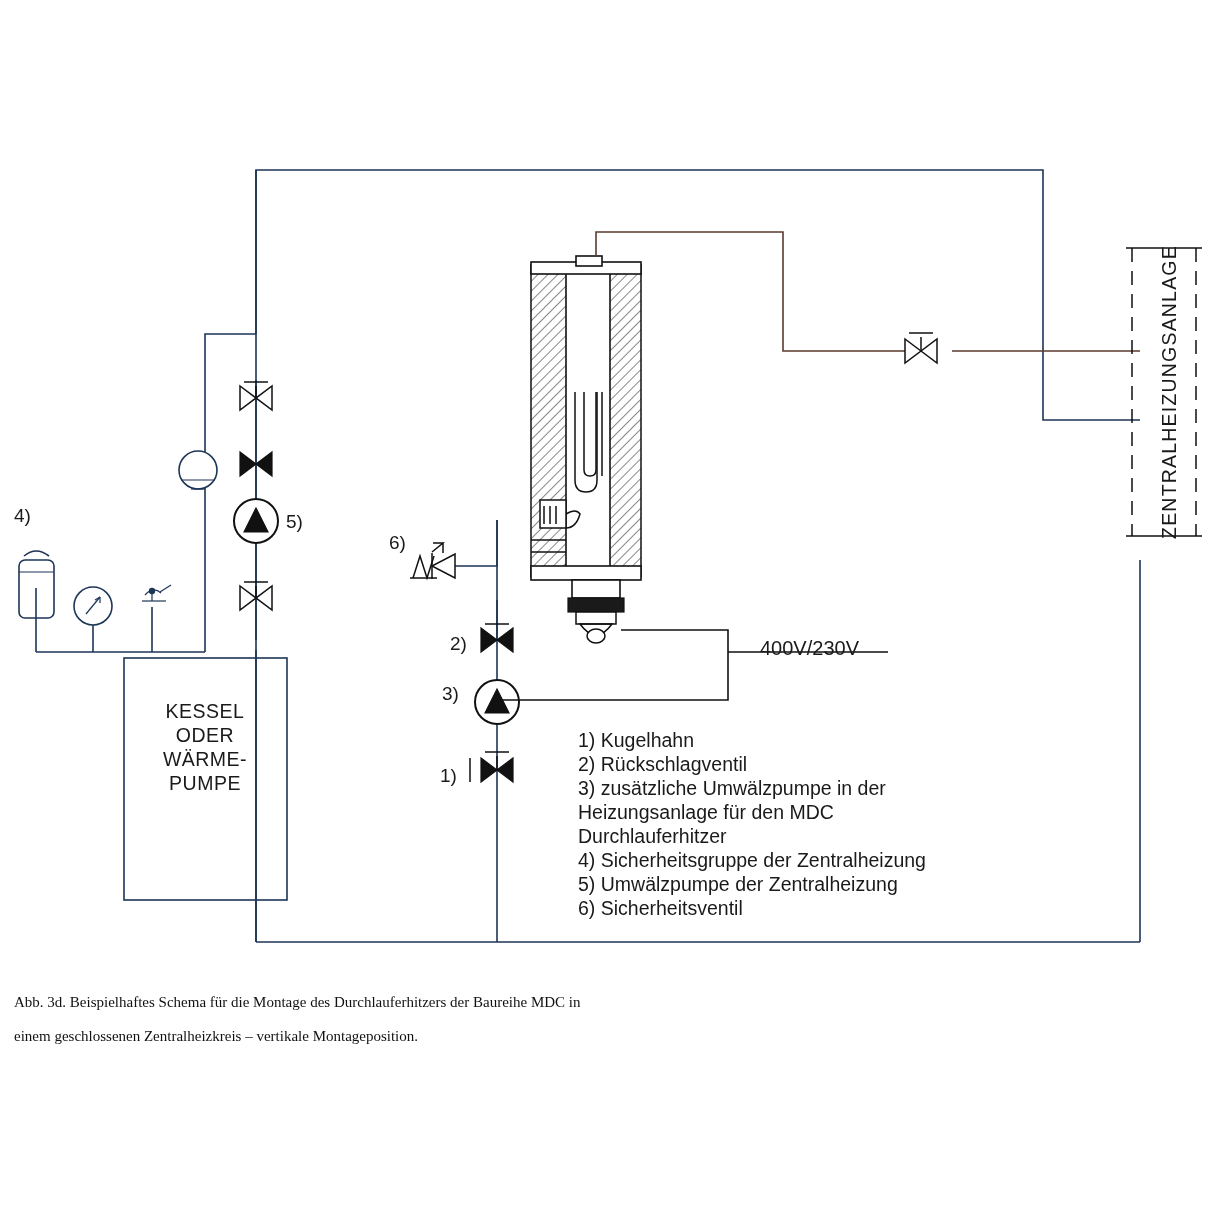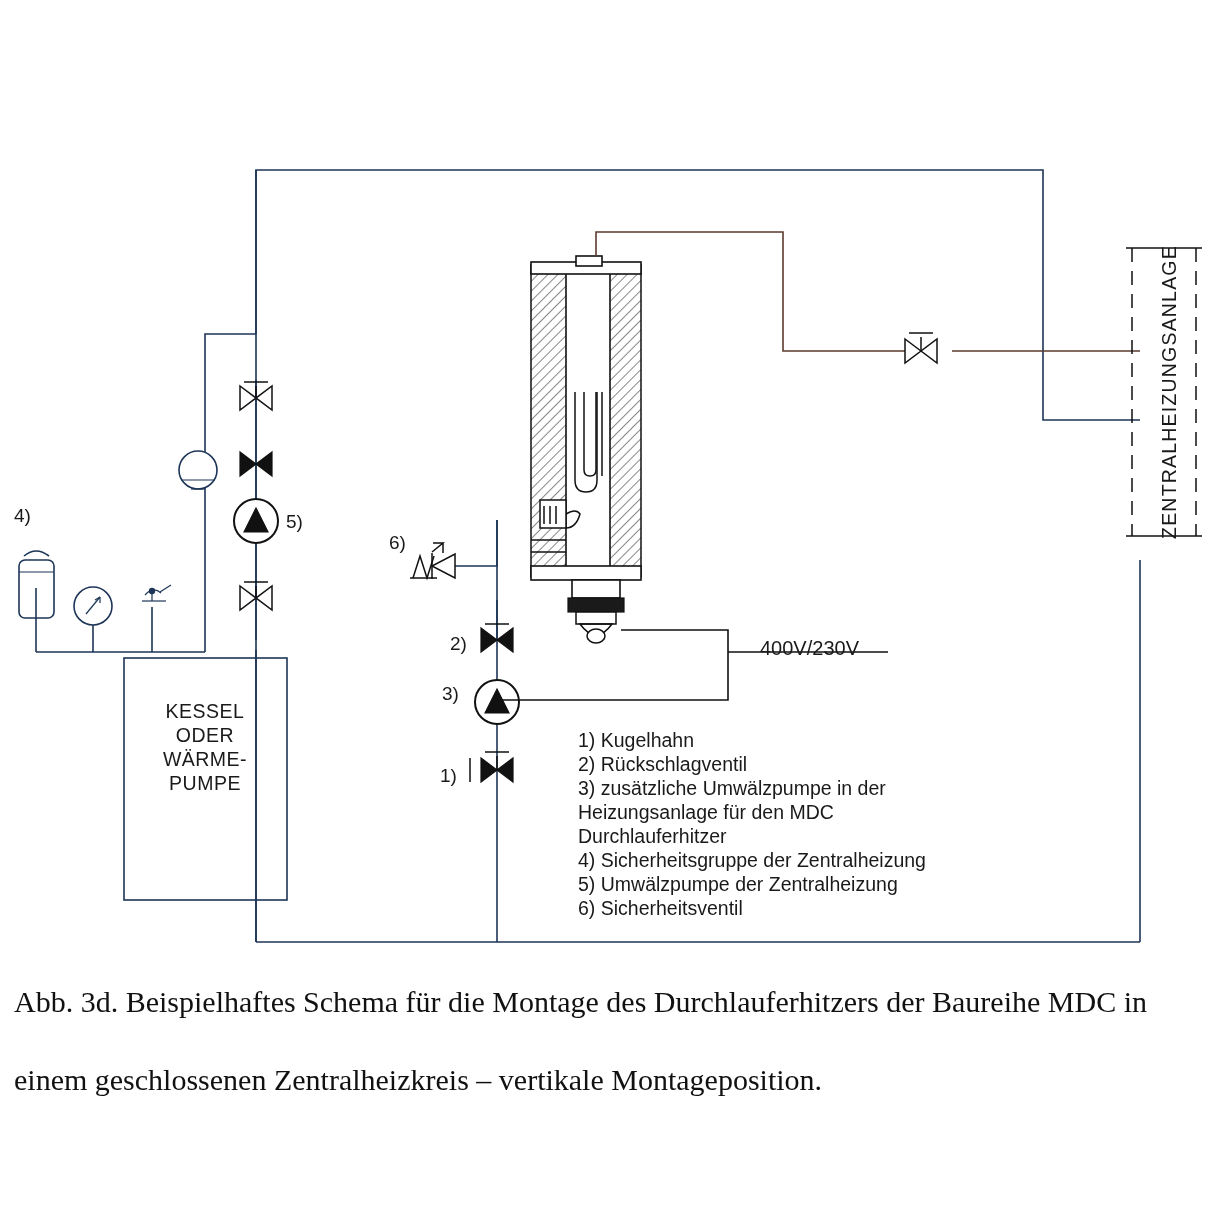--- a/index.html
+++ b/index.html
@@ -24,26 +24,26 @@
     top: 0;
     width: 1214px;
     height: 980px;
   }
   .caption {
     position: absolute;
     left: 14px;
     top: 985px;
     width: 1190px;
     font-family: "Liberation Serif", serif;
-    font-size: 30px;
+    font-size: 15px;
     line-height: 34px;
     text-align: justify;
     color: #111;
   }
-  .caption .line2 { display: block; margin-top: 44px; }
+  .caption .line2 { display: block; }
   svg text {
     font-family: "Liberation Sans", sans-serif;
     fill: #1a1a1a;
   }
   .lbl-num { font-size: 19px; }
   .lbl-legend { font-size: 19.5px; }
   .lbl-boiler { font-size: 19.5px; letter-spacing: 0.5px; }
   .lbl-volt { font-size: 20px; }
   .lbl-vert { font-size: 19.5px; letter-spacing: 1.2px; }
   .ln { stroke: #1d3557; stroke-width: 1.6; fill: none; }

